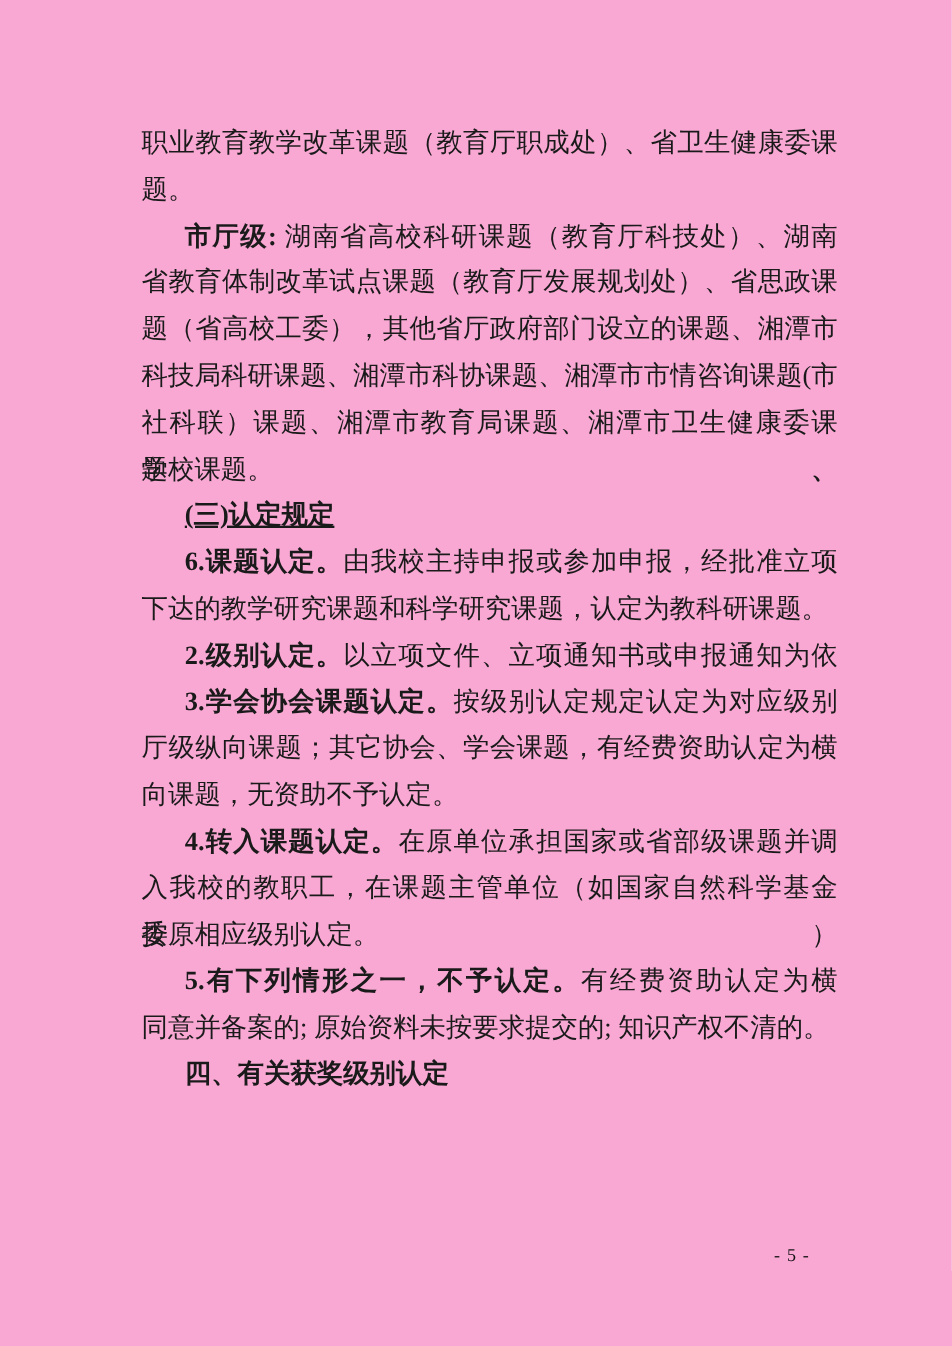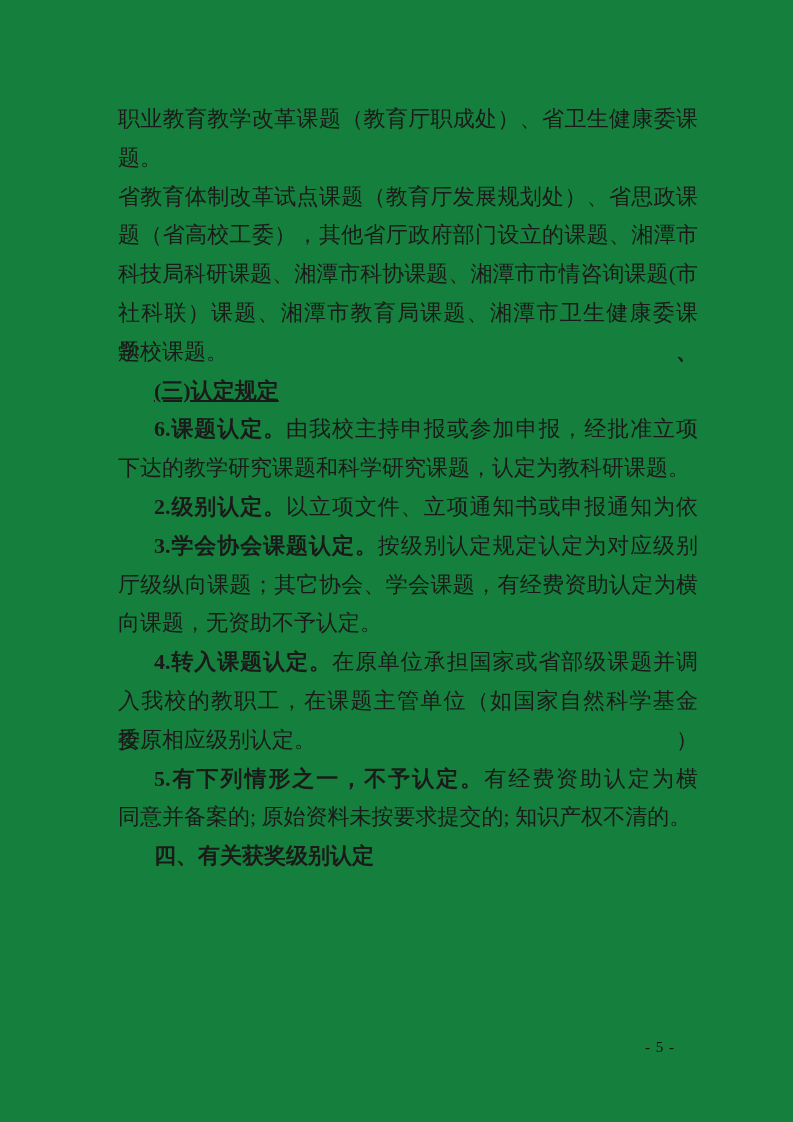--- a/index.html
+++ b/index.html
@@ -13,21 +13,21 @@
     position: relative;
     overflow: hidden;
     font-family: "Liberation Serif", "DejaVu Serif", serif;
     color: #1a1a1a;
   }
   .page {
     position: absolute;
     left: 0; top: 0;
     width: 793px;
     height: 1122px;
-    background: #15803d;
+    background: #f9a8d4;
   }
   .content {
     position: absolute;
     left: 118px;
     top: 100px;
     width: 580px;
   }
   .para {
     margin: 0;
     padding: 0;
@@ -68,20 +68,21 @@
 </head>
 <body>
 
 <div class="page">
   <div class="content">
       <div class="para para-body">
         <div class="line fill"><span class="seg">职业教育教学改革课题（教育厅职成处）、省卫生健康委课</span></div>
         <div class="line"><span class="seg">题。</span></div>
       </div>
       <div class="para para-body">
+        <div class="line fill indent"><span class="seg seg-bold">市厅级: </span><span class="seg">湖南省高校科研课题（教育厅科技处）、湖南</span></div>
         <div class="line fill"><span class="seg">省教育体制改革试点课题（教育厅发展规划处）、省思政课</span></div>
         <div class="line fill"><span class="seg">题（省高校工委），其他省厅政府部门设立的课题、湘潭市</span></div>
         <div class="line fill"><span class="seg">科技局科研课题、湘潭市科协课题、湘潭市市情咨询课题(市</span></div>
         <div class="line fill"><span class="seg">社科联）课题、湘潭市教育局课题、湘潭市卫生健康委课题</span><span class="seg seg-bold">、</span></div>
         <div class="line"><span class="seg">学校课题。</span></div>
       </div>
       <div class="para para-kai-heading">
         <div class="line indent"><span class="seg seg-bold">(三)认定规定</span></div>
       </div>
       <div class="para para-body">

